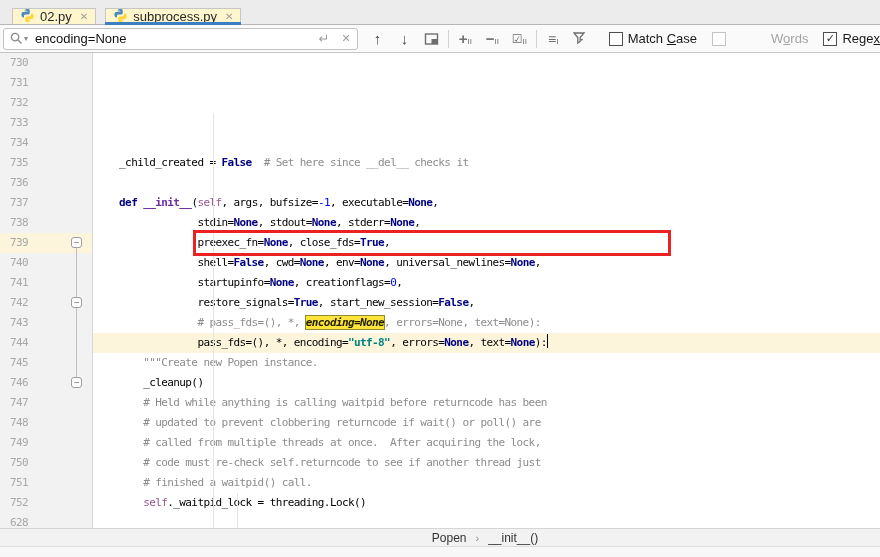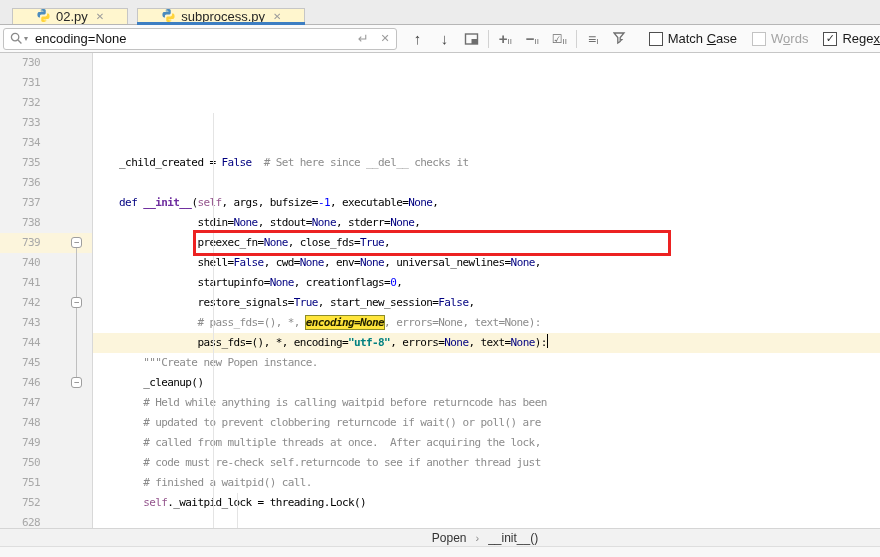--- a/index.html
+++ b/index.html
@@ -3,21 +3,21 @@
 <meta charset="utf-8">
 <style>
   * { margin:0; padding:0; box-sizing:border-box; }
   body { background:#ddd; font-family:"Liberation Sans", sans-serif; }
   .window { position:relative; width:880px; height:557px; background:#fff; overflow:hidden;
             display:flex; flex-direction:column; }
 
   
   .tabbar { height:25px; background:#ECECEC; border-bottom:1px solid #B6B6B6;
             display:flex; align-items:flex-end; padding-left:12px; flex:none; }
-  .tab { height:16px; display:flex; align-items:center; gap:5px; padding:0 23px;
+  .tab { height:16px; display:flex; align-items:center; gap:5px; padding:0 7px;
          background:#FFF6CE; border:1px solid #C6C6C6; border-bottom:none;
          font-size:13px; color:#262626; margin-right:9px; position:relative; cursor:default; }
   .tab .close { color:#9B9B9B; font-size:10px; margin-left:3px; }
   .tab.active::after { content:""; position:absolute; left:-1px; right:-1px; bottom:-1px;
                        height:3px; background:var(--accent); }
   .pyicon { width:15px; height:15px; display:inline-block; }
 
   
   .searchbar { height:28px; background:#FAFAFA; border-bottom:1px solid #C6C6C6;
                display:flex; align-items:center; padding-left:3px; flex:none; }
@@ -28,40 +28,40 @@
   .query { font-size:13px; color:#111; margin-left:7px; flex:1; white-space:nowrap; overflow:hidden; }
   .field-ic { color:#9C9C9C; font-size:13px; margin-left:12px; }
   .tbtn { min-width:27px; text-align:center; color:#4A4A4A; font-size:15px; cursor:default;
           display:flex; align-items:center; justify-content:center; height:24px; }
   .tsep { width:1px; height:18px; background:#D2D2D2; margin:0 3px; }
   .sub2 { font-size:8px; color:#6E6E6E; letter-spacing:0; position:relative; top:3px; }
   .big { font-size:15px; font-weight:bold; color:#6E6E6E; }
   .cb { display:flex; align-items:center; font-size:13px; color:#1A1A1A; margin-left:15px; white-space:nowrap; }
   .cb .box { width:14px; height:14px; border:1.5px solid #4F4F4F; background:#fff; margin-right:5px;
              display:flex; align-items:center; justify-content:center; font-size:11px; color:#333; flex:none; }
-  .cb.disabled { color:#A3A3A3; }
+  .cb.disabled { color:#A3A3A3;gap:40px; }
   .cb.disabled .box { border-color:#C3C3C3; }
   .cb u { text-decoration:underline; }
 
   
   .editor { flex:1; display:flex; overflow:hidden; position:relative; }
   .gutter { width:93px; flex:none; background:#F2F2F2; border-right:1px solid #D8D8D8;
             position:relative; font-family:"DejaVu Sans Mono", monospace; font-size:11px;
             letter-spacing:-0.6px; line-height:20px; color:#A8A8A8; }
-  .gutter .grow { height:20px; padding-left:22px; }
+  .gutter .grow { height:20px; padding-left:10px; }
   .gutter .grow.caret-row { background:var(--caretrow); }
   .foldline { position:absolute; left:76px; width:1px; background:#BFBFBF; }
   .foldbox { position:absolute; left:71px; width:11px; height:11px; background:#fff;
              border:1px solid #9E9E9E; border-radius:3px; color:#777; font-size:9px;
              line-height:8px; text-align:center; }
   .code { flex:1; position:relative; font-family:"DejaVu Sans Mono", monospace; font-size:11px;
           letter-spacing:-0.6px; line-height:20px; white-space:pre; color:#000; background:#fff; }
   .crow { height:20px; padding-left:2px; }
   .crow.caret-row { background:var(--caretrow); }
-  .s-kw  { color:var(--kw); font-weight:normal; }
+  .s-kw  { color:var(--kw); font-weight:bold; }
   .s-num { color:var(--num); }
   .s-str { color:var(--str); font-weight:bold; }
   .s-com { color:var(--com); }
   .s-self{ color:var(--self); }
   .s-fn  { color:var(--fn); font-weight:bold; }
   .s-hl  { background:var(--hl); outline:1px solid #8C8C2A; color:#1F1F00;
            font-style:italic; font-weight:bold; }
   .s-caret { display:inline-block; border-left:1.5px solid #000; height:14px; vertical-align:-2px; }
   .indent-guide { position:absolute; width:1px; background:#E4E4E4; }
   .red-box { position:absolute; left:100px; top:177px; width:478px; height:26px;

